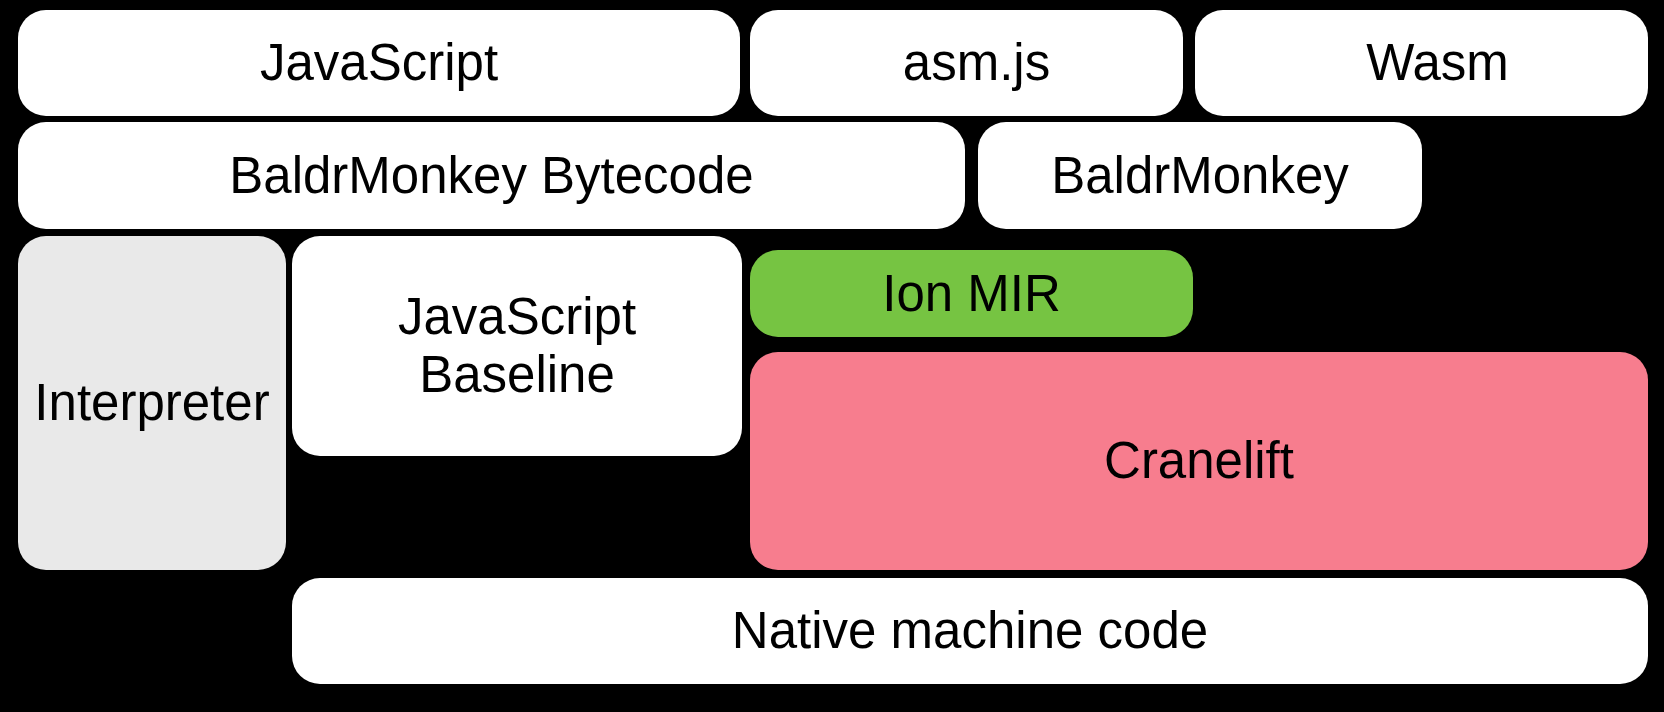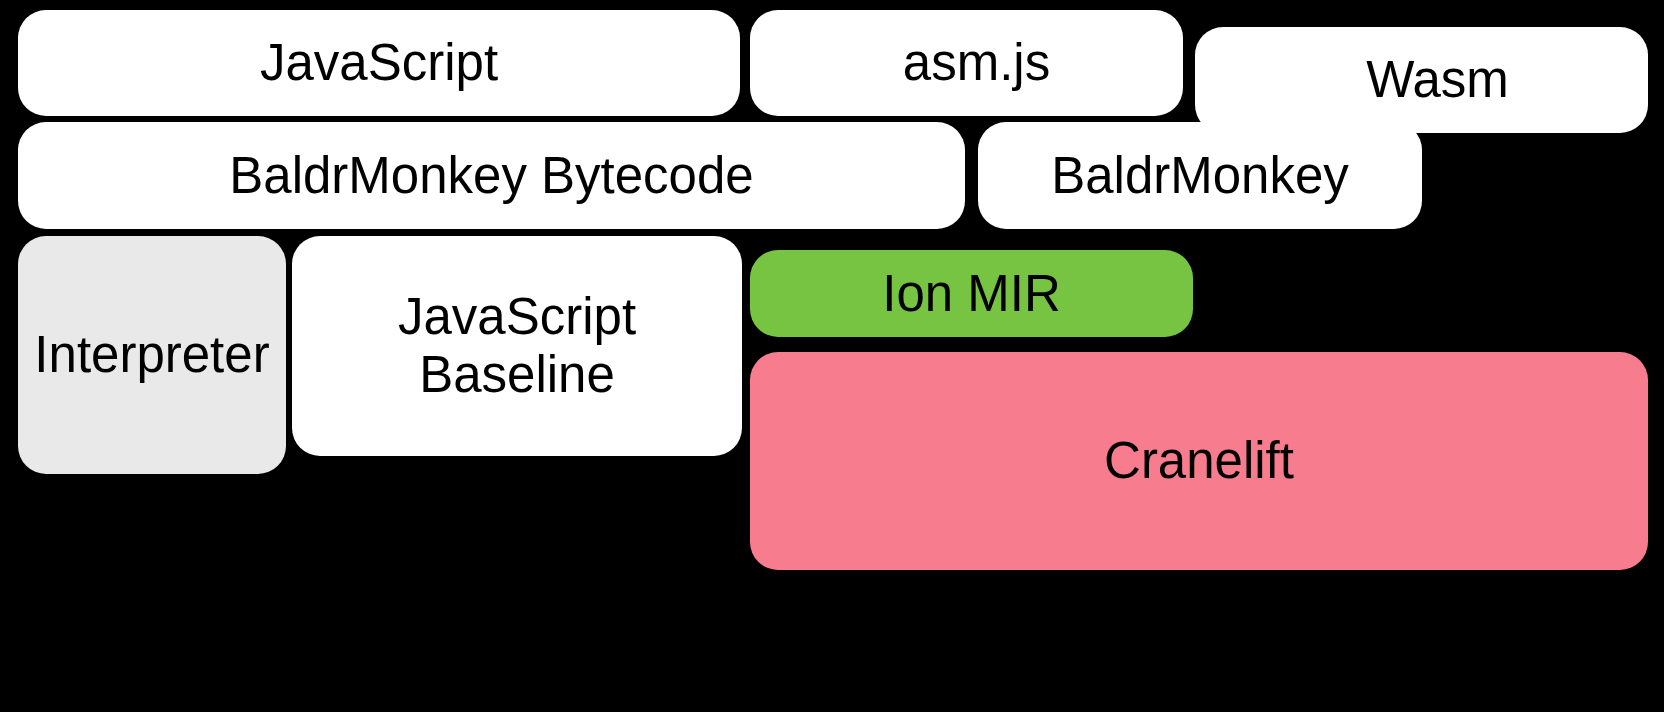--- a/index.html
+++ b/index.html
@@ -27,24 +27,24 @@
     text-align: center;
     color: #000000;
     font-size: 51px;
     line-height: 1.13;
     white-space: pre-line;
     box-sizing: border-box;
   }
   
   .n-javascript        { left: 18px;   top: 10px;  width: 722px;  height: 106px; }
   .n-asmjs             { left: 750px;  top: 10px;  width: 433px;  height: 106px; padding-left: 20px; }
-  .n-wasm              { left: 1195px; top: 27px;  width: 453px;  height: 106px; padding-left: 32px; }
+  .n-wasm              { left: 1195px; top: 10px;  width: 453px;  height: 106px; padding-left: 32px; }
   .n-bytecode          { left: 18px;   top: 122px; width: 947px;  height: 107px; }
   .n-baldrmonkey       { left: 978px;  top: 122px; width: 444px;  height: 107px; }
-  .n-interpreter       { left: 18px;   top: 236px; width: 268px;  height: 238px; }
+  .n-interpreter       { left: 18px;   top: 236px; width: 268px;  height: 334px; }
   .n-baseline          { left: 292px;  top: 236px; width: 450px;  height: 220px; }
   .n-ionmir            { left: 750px;  top: 250px; width: 443px;  height: 87px; }
   .n-cranelift         { left: 750px;  top: 352px; width: 898px;  height: 218px; }
   .n-macroassembler    { left: 292px;  top: 463px; width: 450px;  height: 108px; }
   .n-nativemachinecode { left: 292px;  top: 578px; width: 1356px; height: 106px; }
 </style>
 </head>
 <body>
 
 <div class="canvas">
@@ -62,14 +62,15 @@
   <div class="node n-interpreter" style="background-color: rgb(233, 233, 233);">Interpreter</div>
 
   <div class="node n-baseline">JavaScript
 Baseline</div>
 
   <div class="node n-ionmir" style="background-color: rgb(118, 196, 66);">Ion MIR</div>
 
   <div class="node n-cranelift" style="background-color: rgb(247, 125, 142);">Cranelift</div>
 
 
+  <div class="node n-nativemachinecode">Native machine code</div>
 
 </div>
 
 </body></html>

